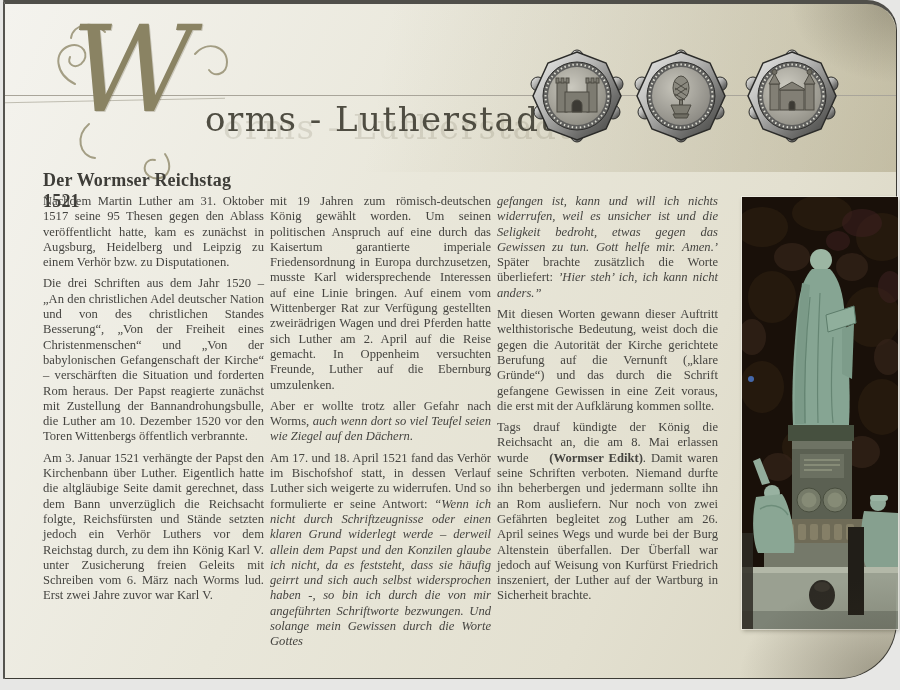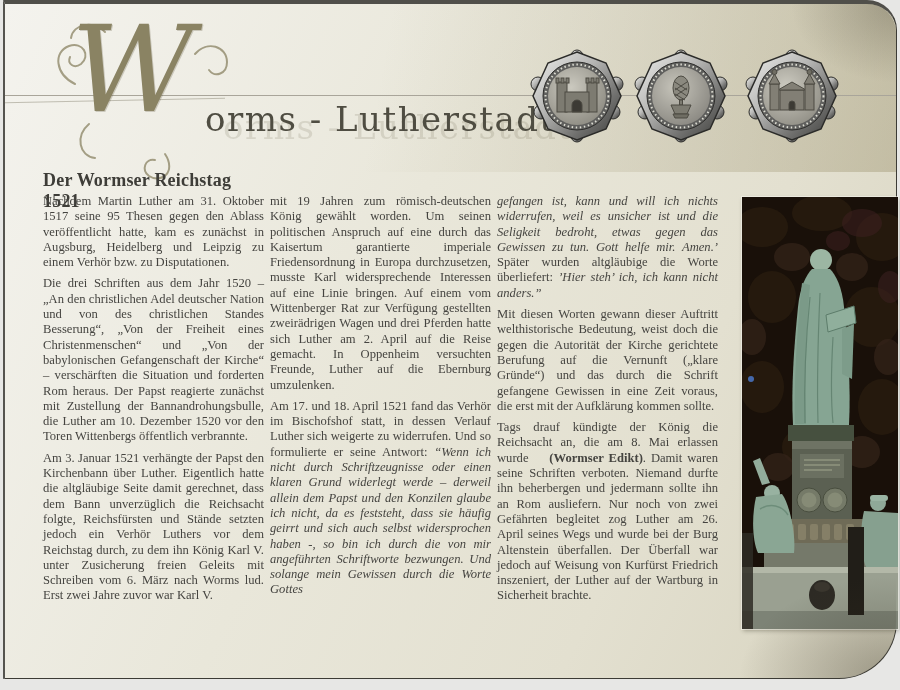--- a/index.html
+++ b/index.html
@@ -236,24 +236,25 @@
   </div>
 
   <h1 class="article-heading">Der Wormser Reichstag 1521</h1>
   <div class="col col1">
       <p><span class="normal">Nachdem Martin Luther am 31. Oktober 1517 seine 95 Thesen gegen den Ablass veröffentlicht hatte, kam es zunächst in Augsburg, Heidelberg und Leipzig zu einem Verhör bzw. zu Disputationen.</span></p>
       <p><span class="normal">Die drei Schriften aus dem Jahr 1520 – „An den christlichen Adel deutscher Nation und von des christlichen Standes Besserung“, „Von der Freiheit eines Christenmenschen“ und „Von der babylonischen Gefangenschaft der Kirche“ – verschärften die Situation und forderten Rom heraus. Der Papst reagierte zunächst mit Zustellung der Bannandrohungsbulle, die Luther am 10. Dezember 1520 vor den Toren Wittenbergs öffentlich verbrannte.</span></p>
       <p><span class="normal">Am 3. Januar 1521 verhängte der Papst den Kirchenbann über Luther. Eigentlich hatte die altgläubige Seite damit gerechnet, dass dem Bann unverzüglich die Reichsacht folgte, Reichsfürsten und Stände setzten jedoch ein Verhör Luthers vor dem Reichstag durch, zu dem ihn König Karl V. unter Zusicherung freien Geleits mit Schreiben vom 6. März nach Worms lud. Erst zwei Jahre zuvor war Karl V.</span></p>
     </div>
   <div class="col col2">
       <p><span class="normal">mit 19 Jahren zum römisch-deutschen König gewählt worden. Um seinen politischen Anspruch auf eine durch das Kaisertum garantierte imperiale Friedensordnung in Europa durchzusetzen, musste Karl widersprechende Interessen auf eine Linie bringen. Auf einem vom Wittenberger Rat zur Verfügung gestellten zweirädrigen Wagen und drei Pferden hatte sich Luther am 2. April auf die Reise gemacht. In Oppenheim versuchten Freunde, Luther auf die Ebernburg umzulenken.</span></p>
+      <p><span class="normal">Aber er wollte trotz aller Gefahr nach Worms, </span><span class="italic">auch wenn dort so viel Teufel seien wie Ziegel auf den Dächern.</span></p>
       <p><span class="normal">Am 17. und 18. April 1521 fand das Verhör im Bischofshof statt, in dessen Verlauf Luther sich weigerte zu widerrufen. Und so formulierte er seine Antwort: </span><span class="italic">“Wenn ich nicht durch Schriftzeugnisse oder einen klaren Grund widerlegt werde – derweil allein dem Papst und den Konzilen glaube ich nicht, da es feststeht, dass sie häufig geirrt und sich auch selbst widersprochen haben -, so bin ich durch die von mir angeführten Schriftworte bezwungen. Und solange mein Gewissen durch die Worte Gottes</span></p>
     </div>
   <div class="col col3">
-      <p><span class="italic">gefangen ist, kann und will ich nichts widerrufen, weil es unsicher ist und die Seligkeit bedroht, etwas gegen das Gewissen zu tun. Gott helfe mir. Amen.’</span><span class="normal"> Später wurden altgläubige die Worte überliefert: </span><span class="italic">’Hier steh’ ich, ich kann nicht anders.”</span></p>
+      <p><span class="italic">gefangen ist, kann und will ich nichts widerrufen, weil es unsicher ist und die Seligkeit bedroht, etwas gegen das Gewissen zu tun. Gott helfe mir. Amen.’</span><span class="normal"> Später brachte zusätzlich die Worte überliefert: </span><span class="italic">’Hier steh’ ich, ich kann nicht anders.”</span></p>
       <p><span class="normal">Mit diesen Worten gewann dieser Auftritt welthistorische Bedeutung, weist doch die gegen die Autorität der Kirche gerichtete Berufung auf die Vernunft („klare Gründe“) und das durch die Schrift gefangene Gewissen in eine Zeit voraus, die erst mit der Aufklärung kommen sollte.</span></p>
       <p><span class="normal">Tags drauf kündigte der König die Reichsacht an, die am 8. Mai erlassen wurde </span><span class="bold">(Wormser Edikt)</span><span class="normal">. Damit waren seine Schriften verboten. Niemand durfte ihn beherbergen und jedermann sollte ihn an Rom ausliefern. Nur noch von zwei Gefährten begleitet zog Luther am 26. April seines Wegs und wurde bei der Burg Altenstein überfallen. Der Überfall war jedoch auf Weisung von Kurfürst Friedrich inszeniert, der Luther auf der Wartburg in Sicherheit brachte.</span></p>
     </div>
 
 
   <div class="photo">
     <svg width="156" height="432" viewBox="0 0 156 432">
       <rect width="156" height="432" fill="#191009"></rect>
       <g fill="#271b0e" opacity="0.9">
         <ellipse cx="20" cy="30" rx="26" ry="20"></ellipse>

